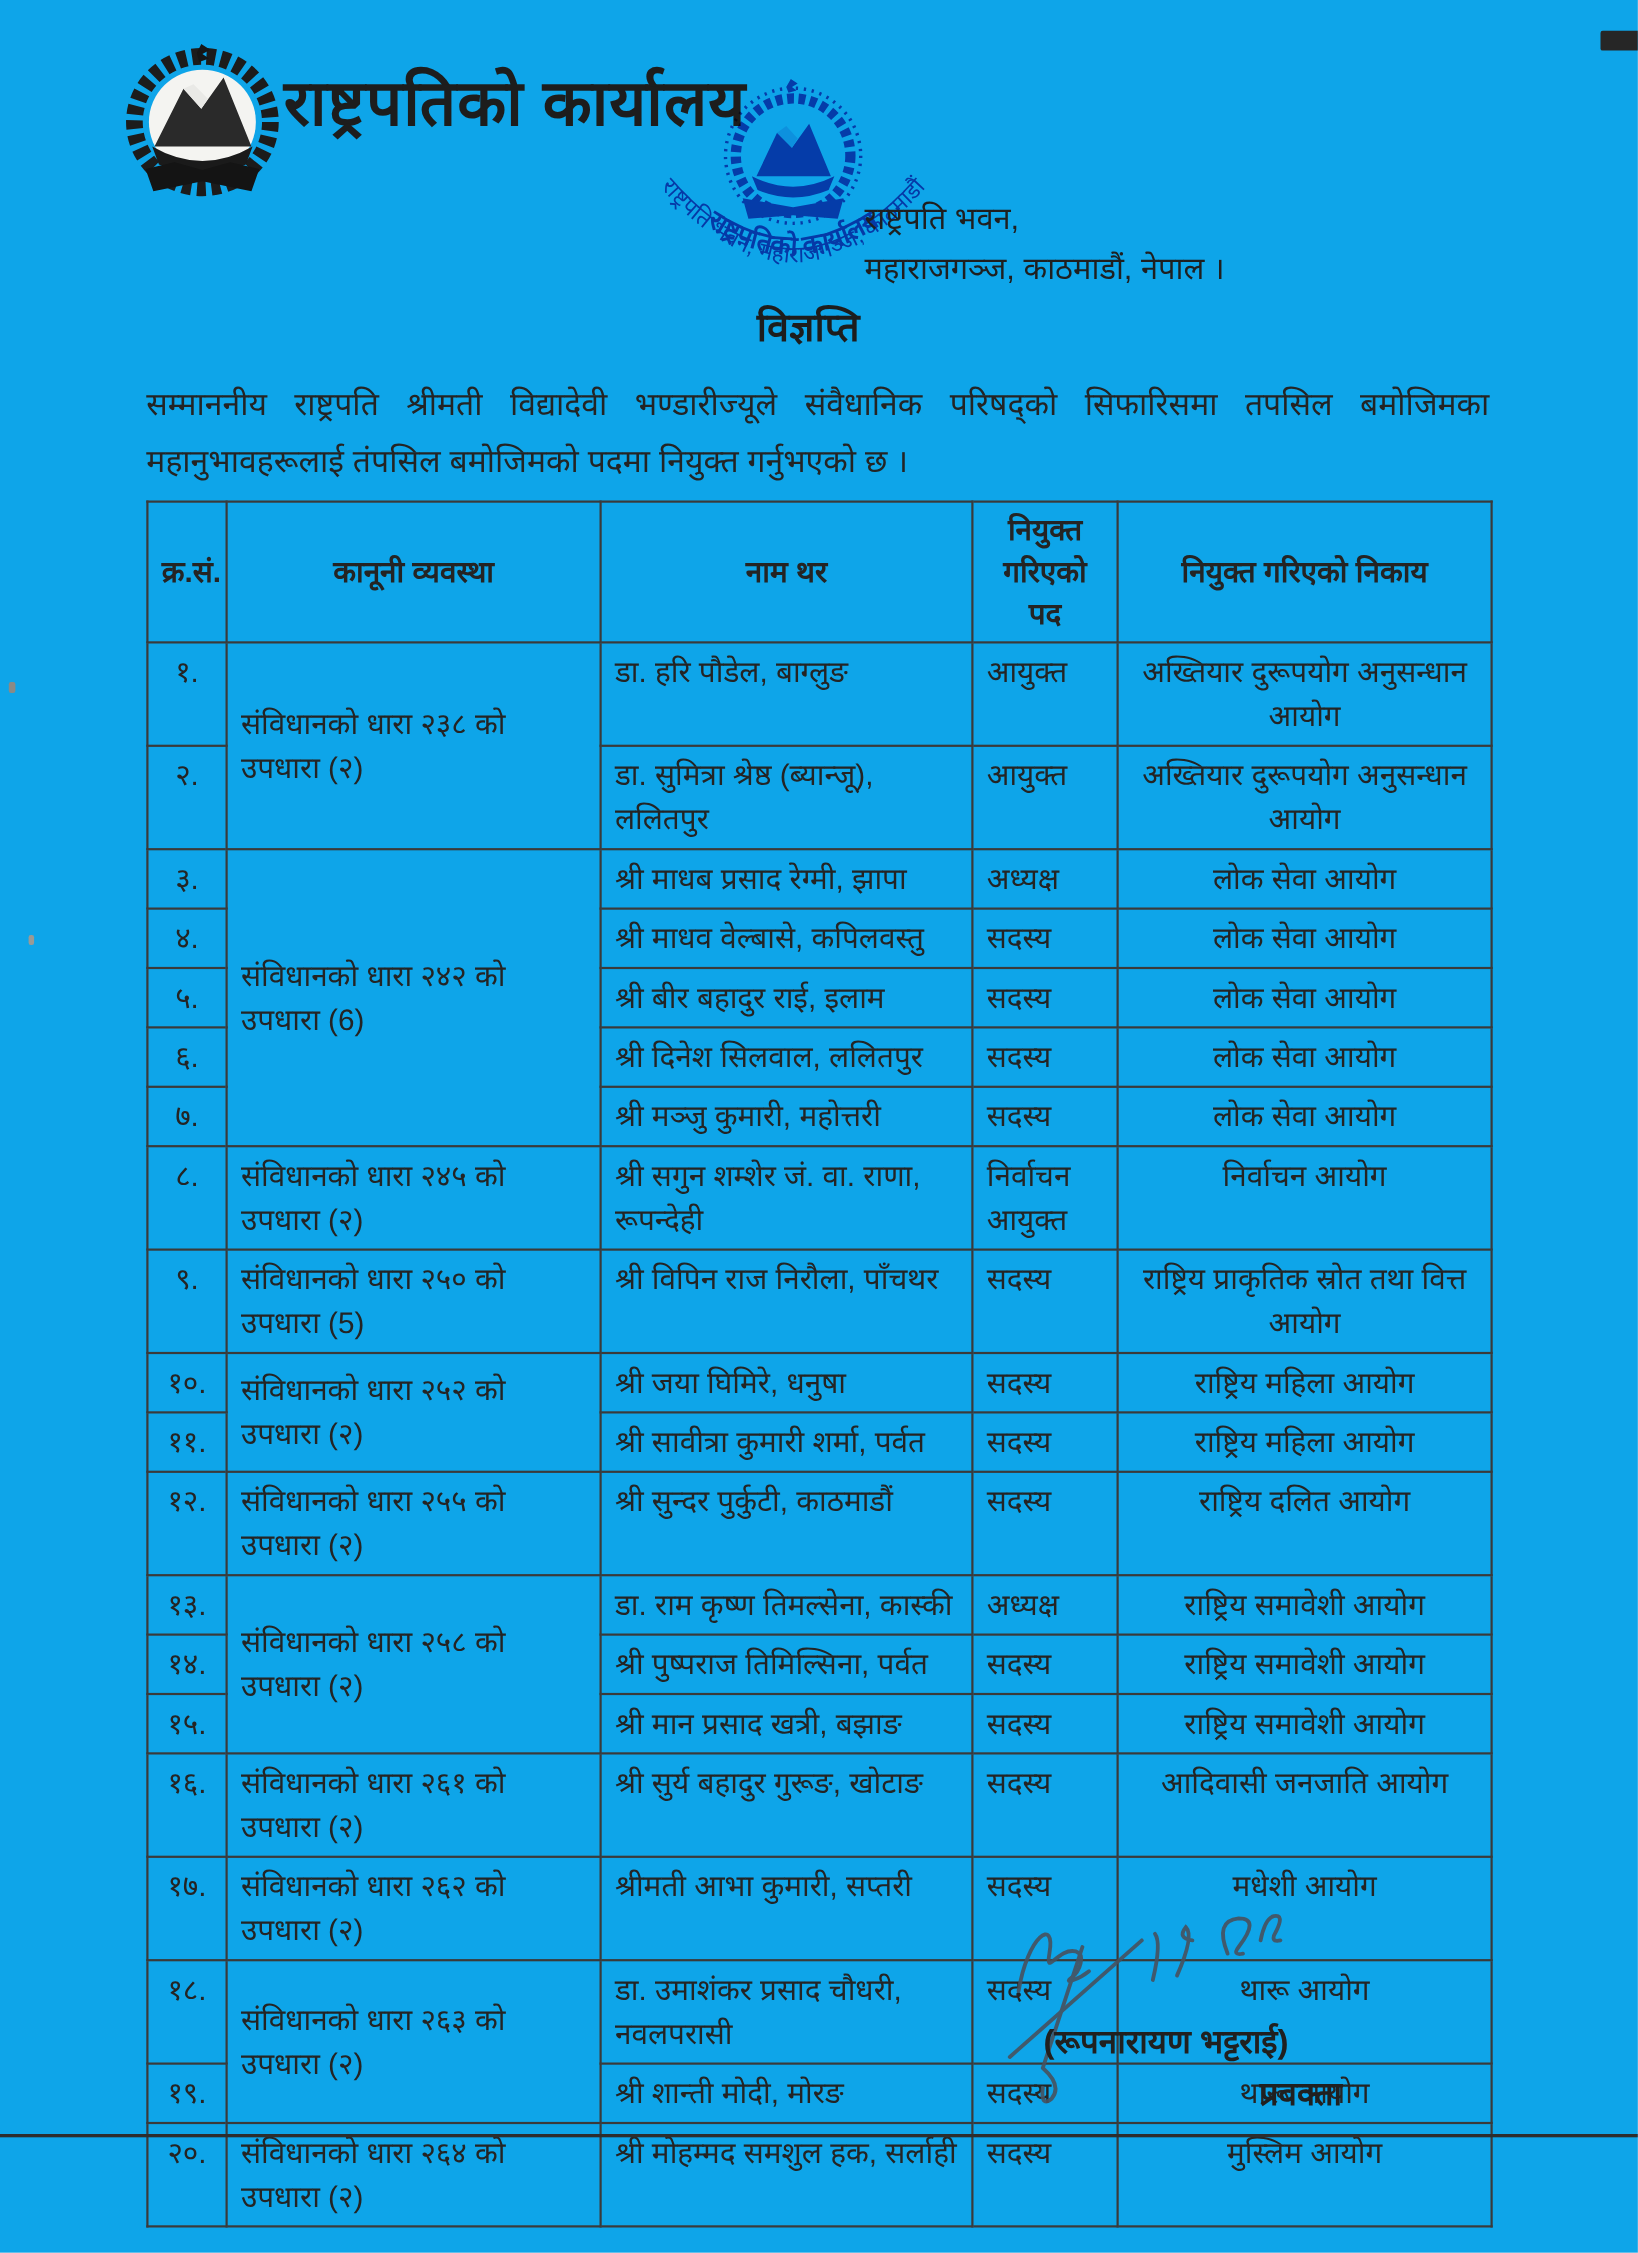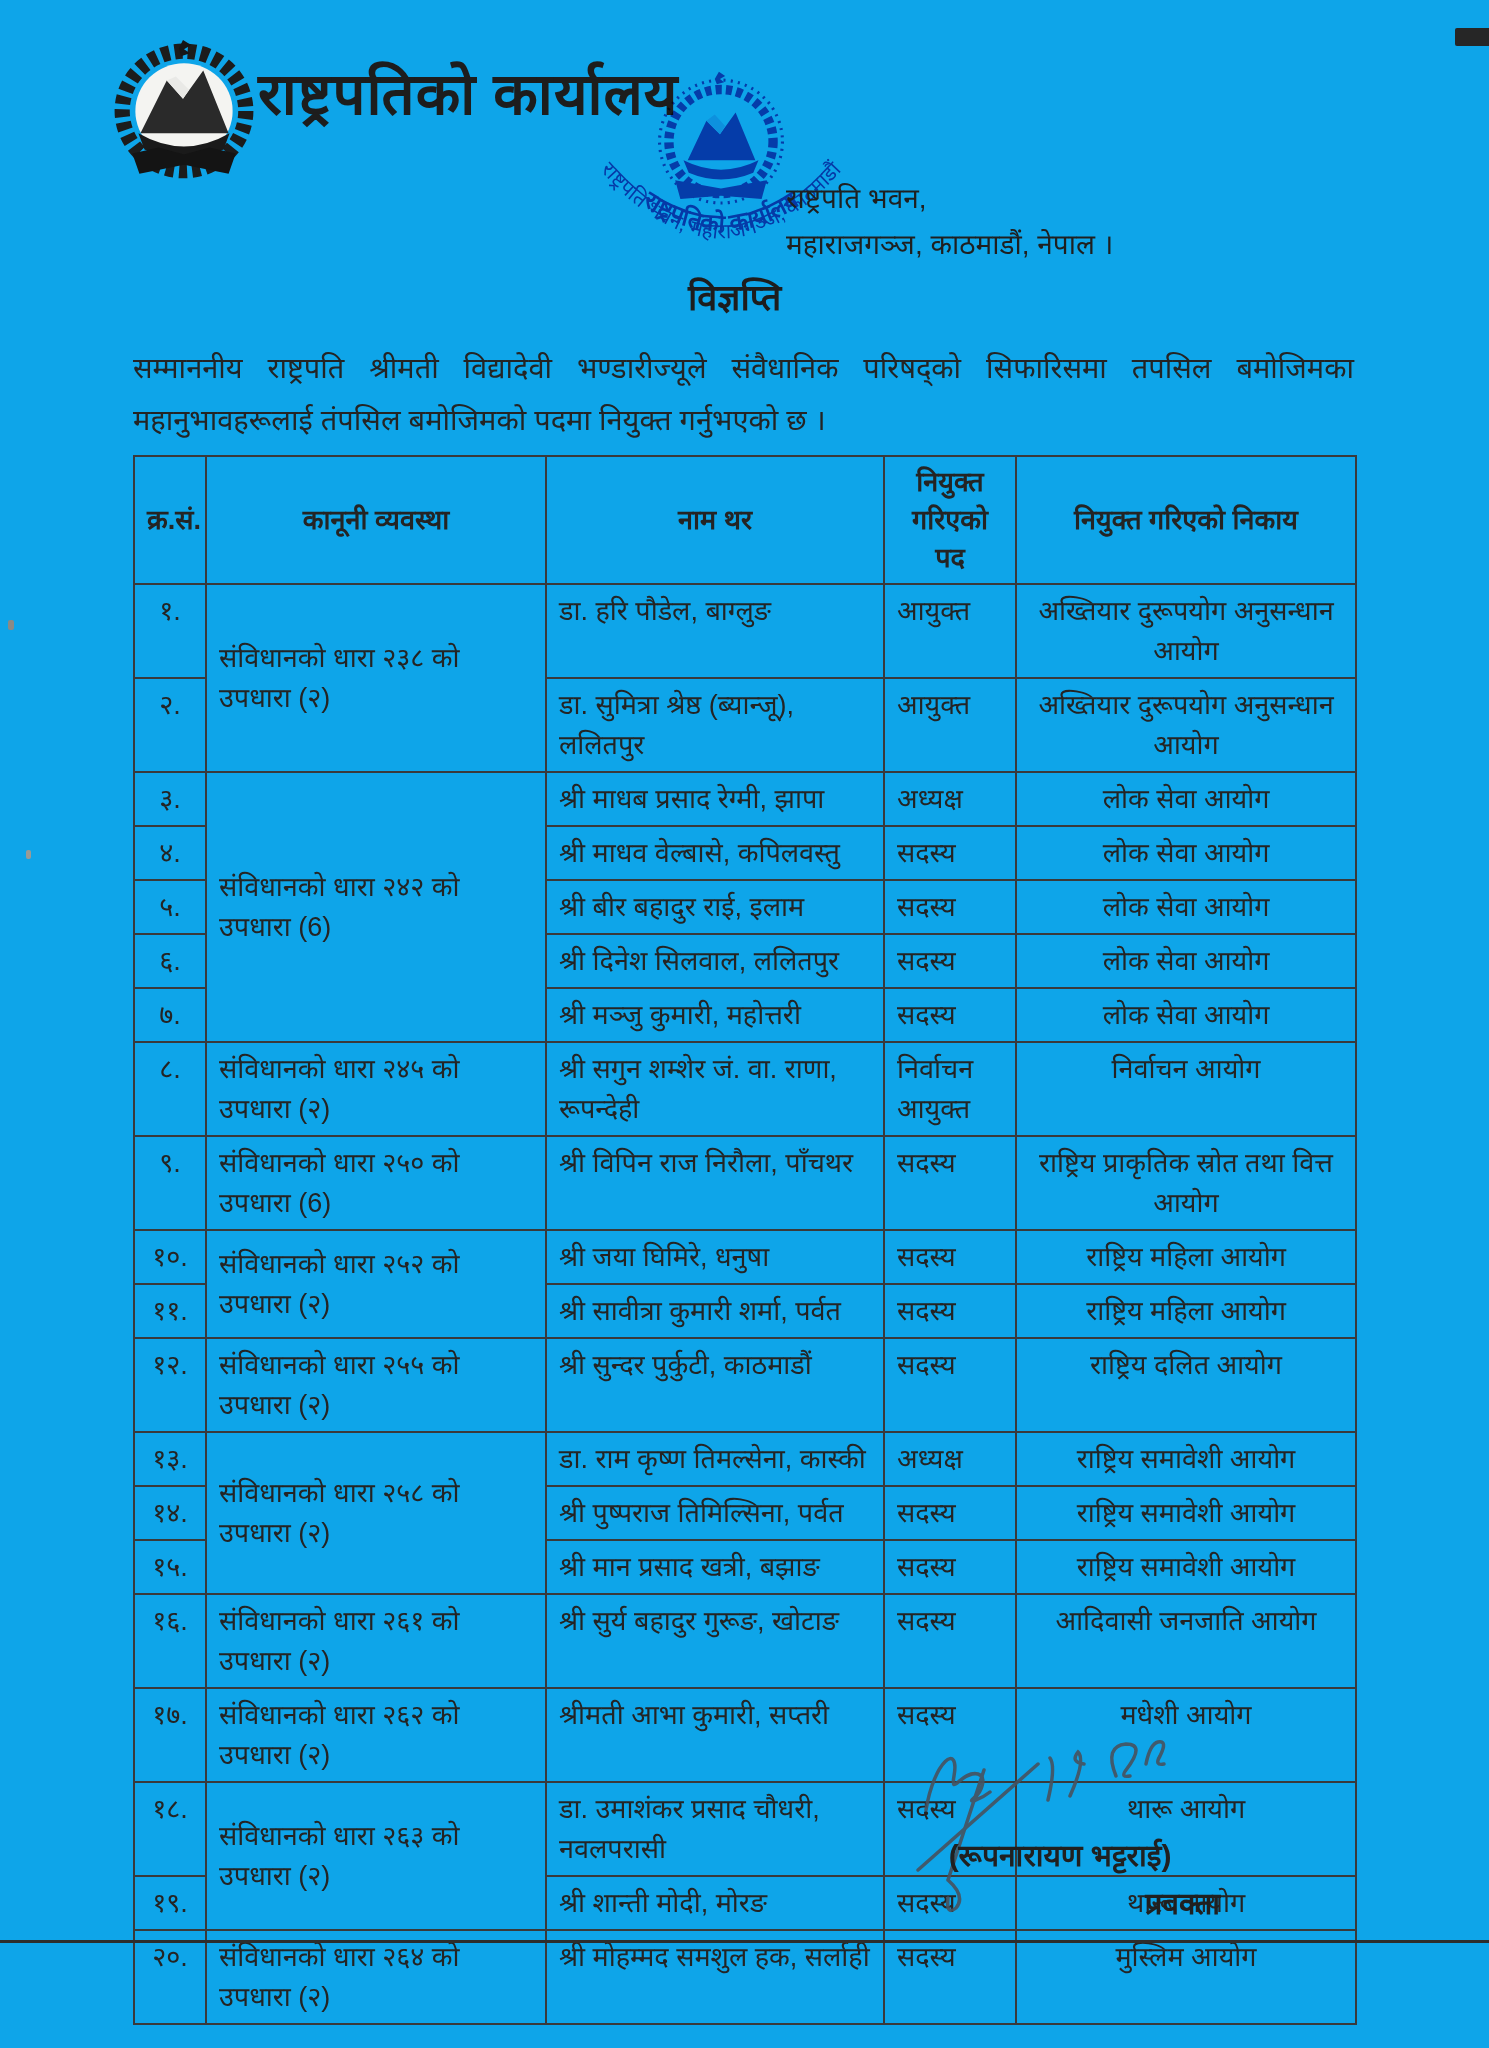--- a/index.html
+++ b/index.html
@@ -171,21 +171,21 @@
         </tr>
         <tr style="height: 83px;">
           <td class="c-sn">८.</td>
           <td class="c-prov" rowspan="1">संविधानको धारा २४५ को उपधारा (२)</td>
           <td class="c-name">श्री सगुन शम्शेर जं. वा. राणा, रूपन्देही</td>
           <td class="c-post">निर्वाचन आयुक्त</td>
           <td class="c-body">निर्वाचन आयोग</td>
         </tr>
         <tr style="height: 84px;">
           <td class="c-sn">९.</td>
-          <td class="c-prov" rowspan="1">संविधानको धारा २५० को उपधारा (6)</td>
+          <td class="c-prov" rowspan="1">संविधानको धारा २५० को उपधारा (5)</td>
           <td class="c-name">श्री विपिन राज निरौला, पाँचथर</td>
           <td class="c-post">सदस्य</td>
           <td class="c-body">राष्ट्रिय प्राकृतिक स्रोत तथा वित्त आयोग</td>
         </tr>
         <tr style="height: 41px;">
           <td class="c-sn">१०.</td>
           <td class="c-prov" rowspan="2">संविधानको धारा २५२ को उपधारा (२)</td>
           <td class="c-name">श्री जया घिमिरे, धनुषा</td>
           <td class="c-post">सदस्य</td>
           <td class="c-body">राष्ट्रिय महिला आयोग</td>

